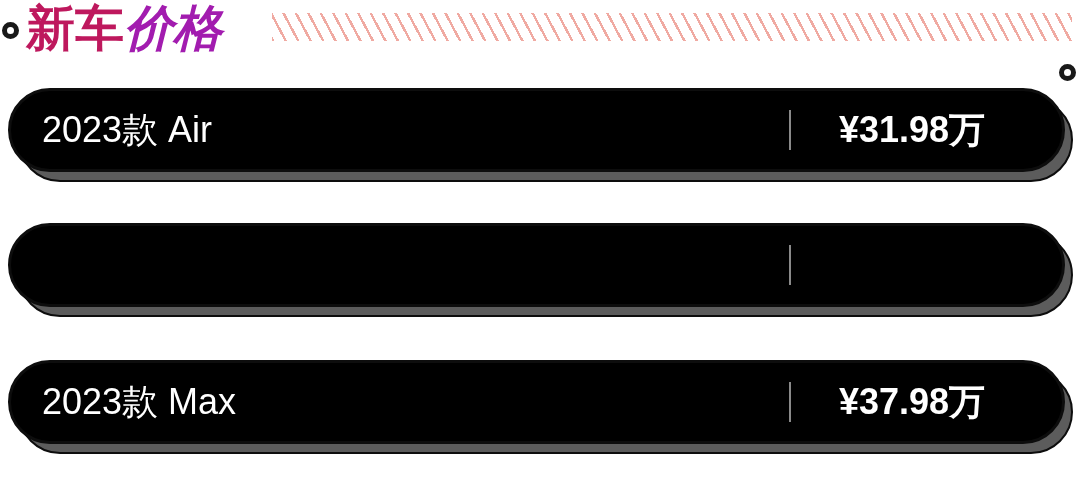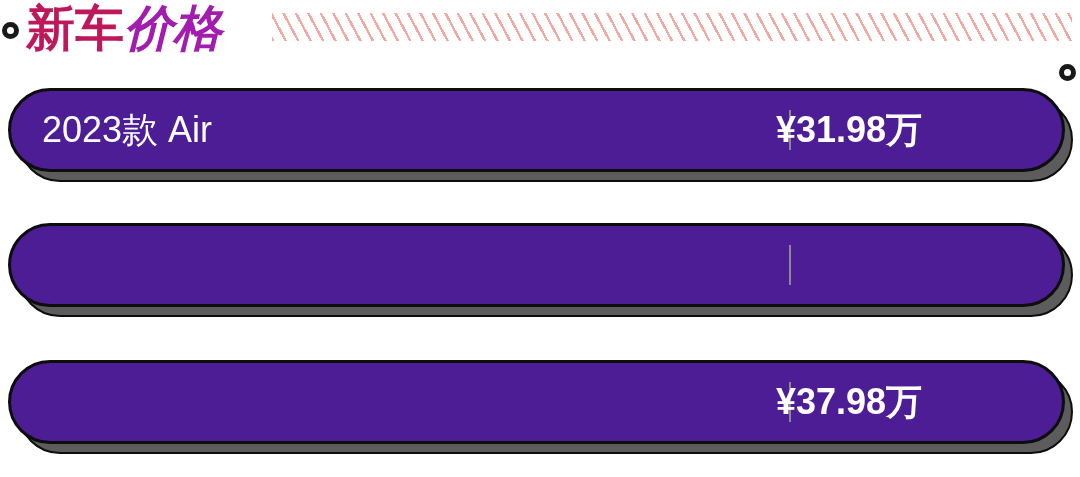--- a/index.html
+++ b/index.html
@@ -101,21 +101,21 @@
     border: 2px solid #0d0d0d;
     border-radius: 44px;
     box-sizing: border-box;
   }
   .pill {
     position: absolute;
     left: 0;
     top: 0;
     width: 1057px;
     height: 84px;
-    background: #4c1d95;
+    background: #000000;
     border: 3px solid #0d0d0d;
     border-radius: 44px;
     box-sizing: border-box;
     display: flex;
     align-items: center;
   }
   .model-label {
     position: absolute;
     left: 31px;
     top: 50%;
@@ -130,21 +130,21 @@
     position: absolute;
     left: 778px;
     top: 50%;
     transform: translateY(-50%);
     width: 2px;
     height: 40px;
     background: #8a8a8a;
   }
   .price-label {
     position: absolute;
-    left: 765px;
+    left: 828px;
     top: 50%;
     transform: translateY(-50%);
     color: #ffffff;
     font-size: 36px;
     font-weight: 700;
     line-height: 1;
     white-space: nowrap;
   }
 </style>
 </head>
@@ -175,18 +175,19 @@
   <div class="price-row r1">
     <div class="pill-shadow"></div>
     <div class="pill">
       <span class="divider"></span>
     </div>
   </div>
 
   <div class="price-row r2">
     <div class="pill-shadow"></div>
     <div class="pill">
+      <span class="model-label">2023款 Max</span>
       <span class="divider"></span>
       <span class="price-label">¥37.98万</span>
     </div>
   </div>
 
 </div>
 
 </body></html>

